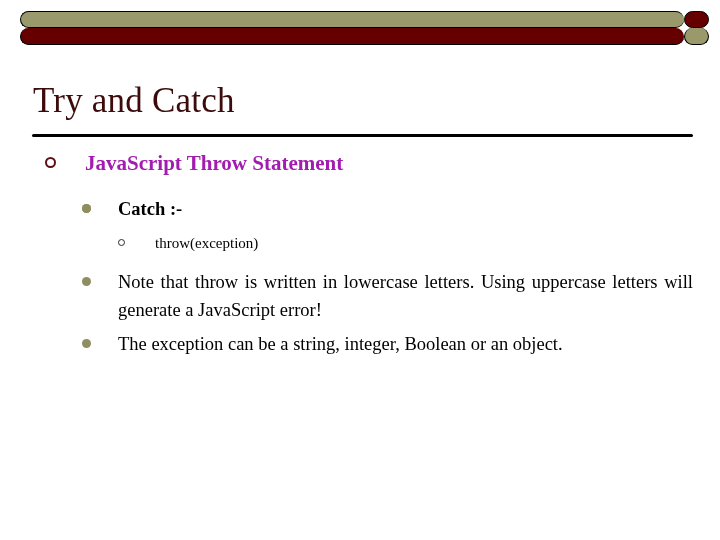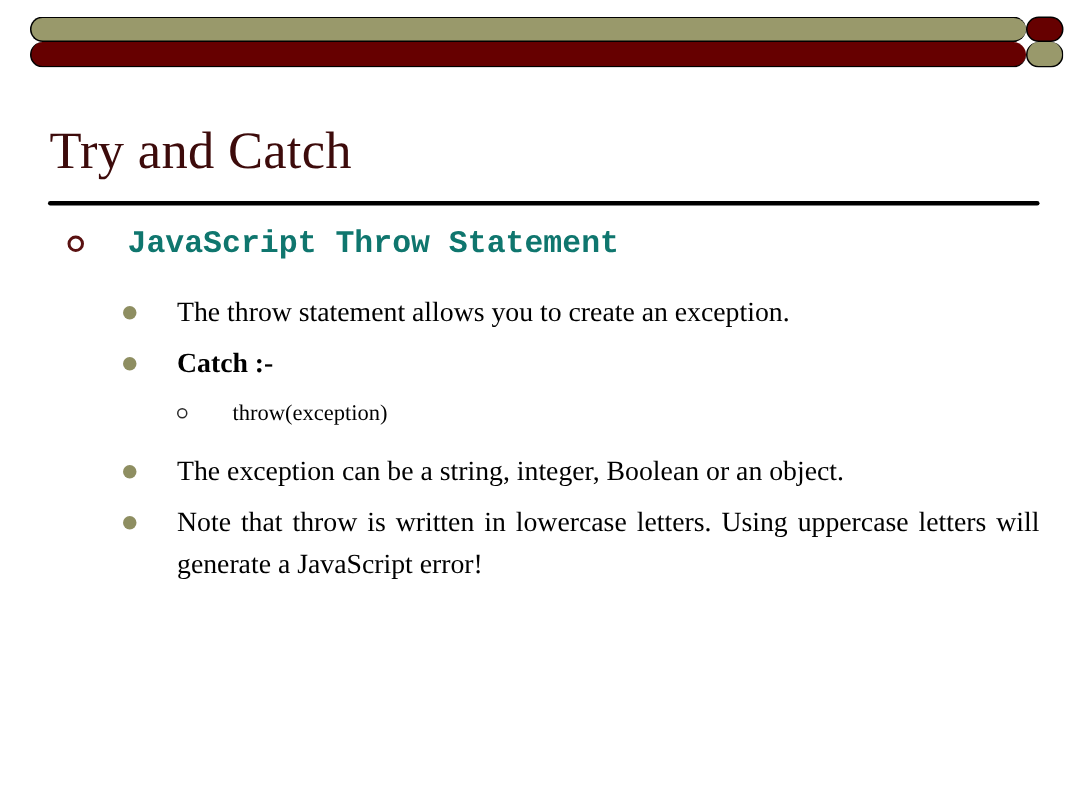--- a/index.html
+++ b/index.html
@@ -92,23 +92,22 @@
   .bullet-row {
     position: relative;
     display: block;
   }
 
   
   .lvl1 { padding-left: 85px; padding-right: 27px; margin-bottom: 4px; }
   .lvl1 .btext {
     font-size: 21px;
     font-weight: bold;
-    color: #0f766e;
+    color: #a21caf;
     line-height: 27px;
-    font-family: Liberation Mono, monospace;
   }
   .lvl1 .bmark {
     position: absolute;
     left: 45px;
     top: 7px;
     width: 11px;
     height: 11px;
     border: 2px solid #5a1111;
     background: transparent;
   }
@@ -171,42 +170,41 @@
 
     <div class="bullet-row lvl1">
       <span class="bmark"></span>
       <span class="btext">JavaScript Throw Statement</span>
     </div>
 
     <div class="spacer-sm"></div>
 
     <div class="bullet-row lvl2">
       <span class="bmark"></span>
-      <div class="btext">The throw statement allows you to create an exception.</div>
     </div>
 
 
     <div class="bullet-row lvl2">
       <span class="bmark"></span>
       <div class="btext bold">Catch :-</div>
     </div>
 
     <div class="spacer-xs"></div>
 
     <div class="bullet-row lvl3">
       <span class="bmark"></span>
       <div class="btext">throw(exception)</div>
     </div>
 
     <div class="spacer-sm"></div>
 
     <div class="bullet-row lvl2">
       <span class="bmark"></span>
+      <div class="btext">Note that throw is written in lowercase letters. Using uppercase letters will generate a JavaScript error!</div>
+    </div>
+
+    <div class="bullet-row lvl2">
+      <span class="bmark"></span>
       <div class="btext">The exception can be a string, integer, Boolean or an object.</div>
-    </div>
-
-    <div class="bullet-row lvl2">
-      <span class="bmark"></span>
-      <div class="btext">Note that throw is written in lowercase letters. Using uppercase letters will generate a JavaScript error!</div>
     </div>
 
   </div>
 </div>
 
 </body></html>

